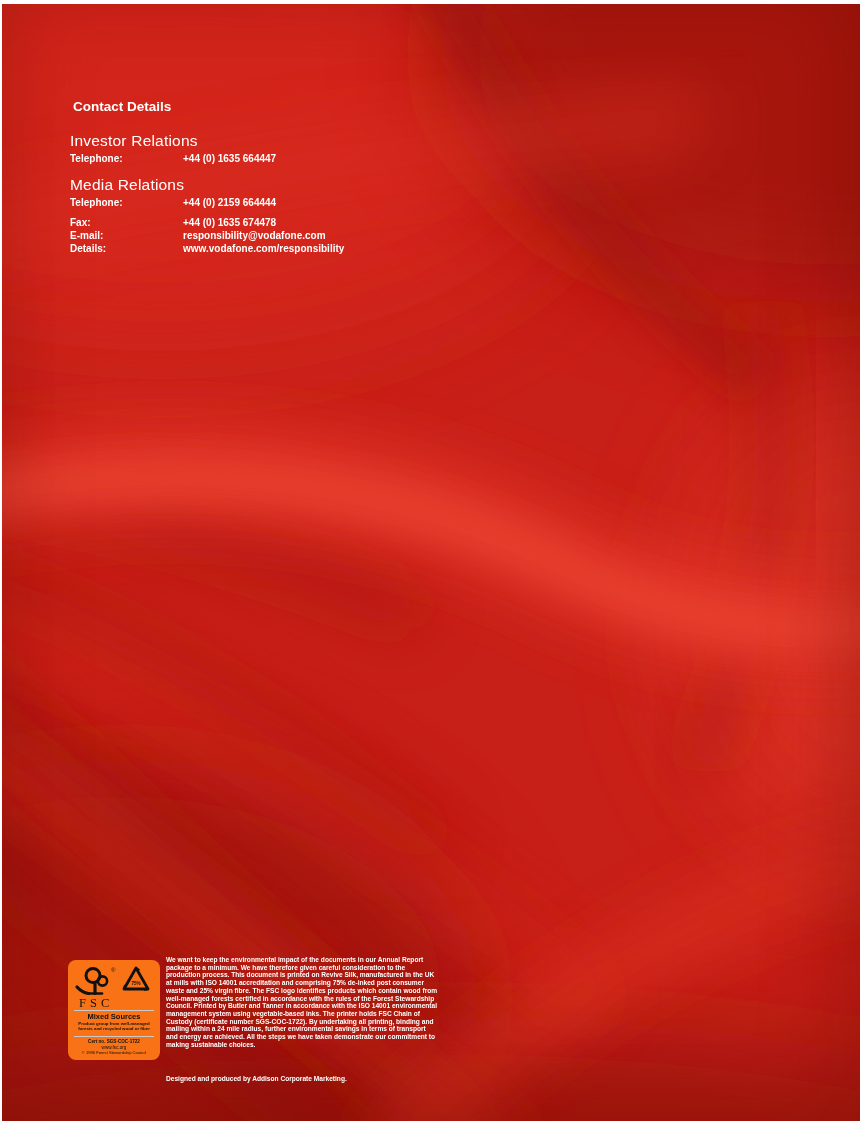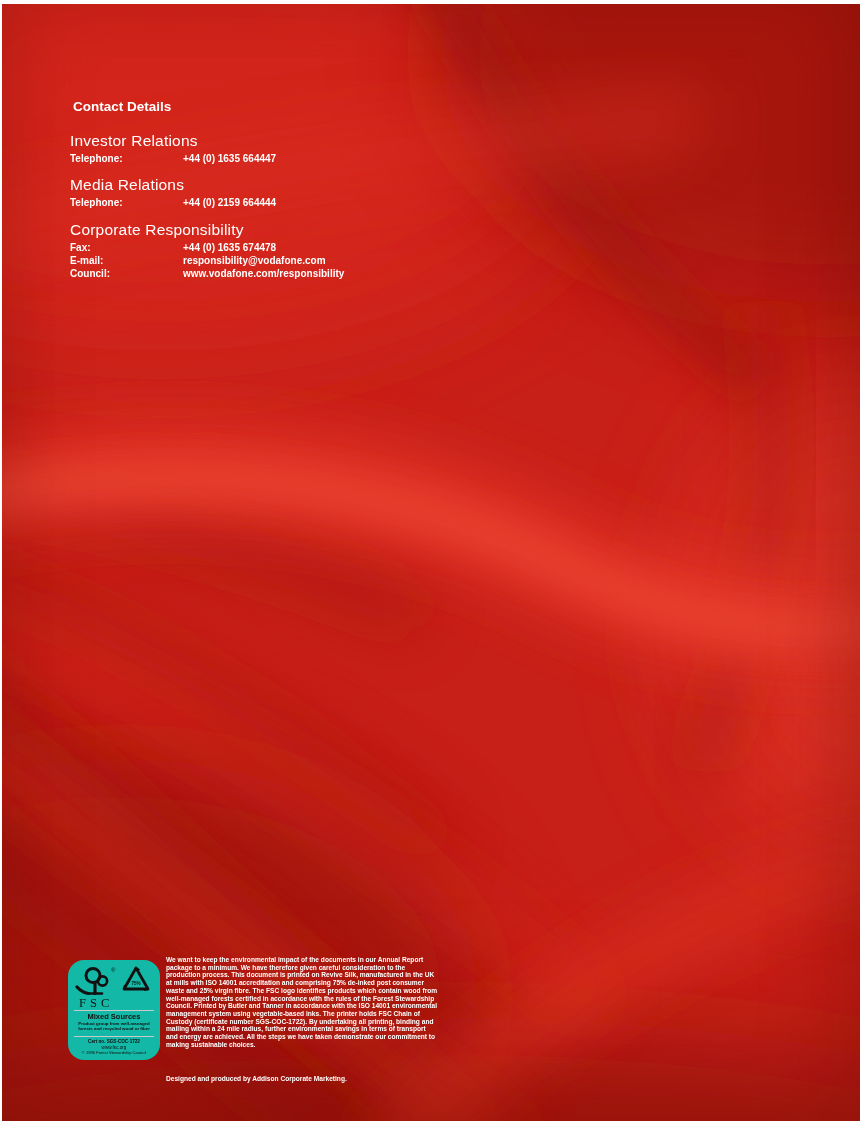--- a/index.html
+++ b/index.html
@@ -38,21 +38,21 @@
     margin: 4px 0 3px 0;
     font-size: 15.5px; font-weight: normal; letter-spacing: .2px;
     white-space: nowrap;
   }
   .row { display: flex; font-size: 10px; font-weight: bold; line-height: 12.8px; white-space: nowrap; }
   .row .lbl { width: 113px; flex: 0 0 auto; }
   
   .fsc-box {
     position: absolute; left: 68px; top: 960px;
     width: 92px; height: 100px;
-    background: #14b8a6; border-radius: 16px;
+    background: #f97316; border-radius: 8px;
     color: #111;
   }
   .fsc-logo { position: absolute; left: 6px; top: 4px; }
   .fsc-acronym {
     position: absolute; left: 11px; top: 36px;
     font-family: "Liberation Serif", serif;
     font-size: 12.5px; letter-spacing: 4px; color: #111;
   }
   .fsc-div { position: absolute; left: 6px; right: 6px; height: 1px; background: #c9c9c9; }
   .fsc-div1 { top: 50px; }
@@ -137,31 +137,30 @@
 
     <div class="sec sec-media">
       <h2>Media Relations</h2>
       <div class="row">
         <span class="lbl">Telephone:</span>
         <span class="val">+44 (0) 2159 664444</span>
       </div>
     </div>
 
     <div class="sec sec-corporate">
-      <h2>Corporate Responsibility</h2>
       <div class="row">
         <span class="lbl">Fax:</span>
         <span class="val">+44 (0) 1635 674478</span>
       </div>
       <div class="row">
         <span class="lbl">E-mail:</span>
         <span class="val">responsibility@vodafone.com</span>
       </div>
       <div class="row">
-        <span class="lbl">Council:</span>
+        <span class="lbl">Details:</span>
         <span class="val">www.vodafone.com/responsibility</span>
       </div>
     </div>
   </div>
 
   <div class="fsc-box">
     <svg class="fsc-logo" width="80" height="34" viewBox="0 0 80 34">
 
       <g stroke="#111" fill="none" stroke-linecap="round" stroke-linejoin="round">
         <path d="M3,23 Q8,28.5 14.5,29.5" stroke-width="3.2"></path>

